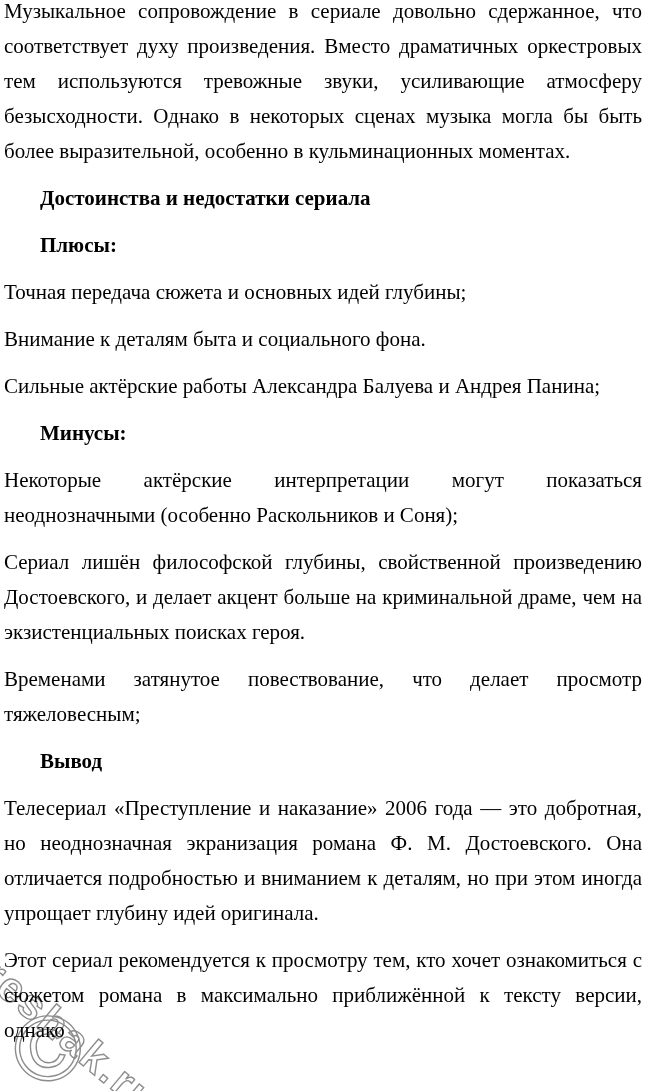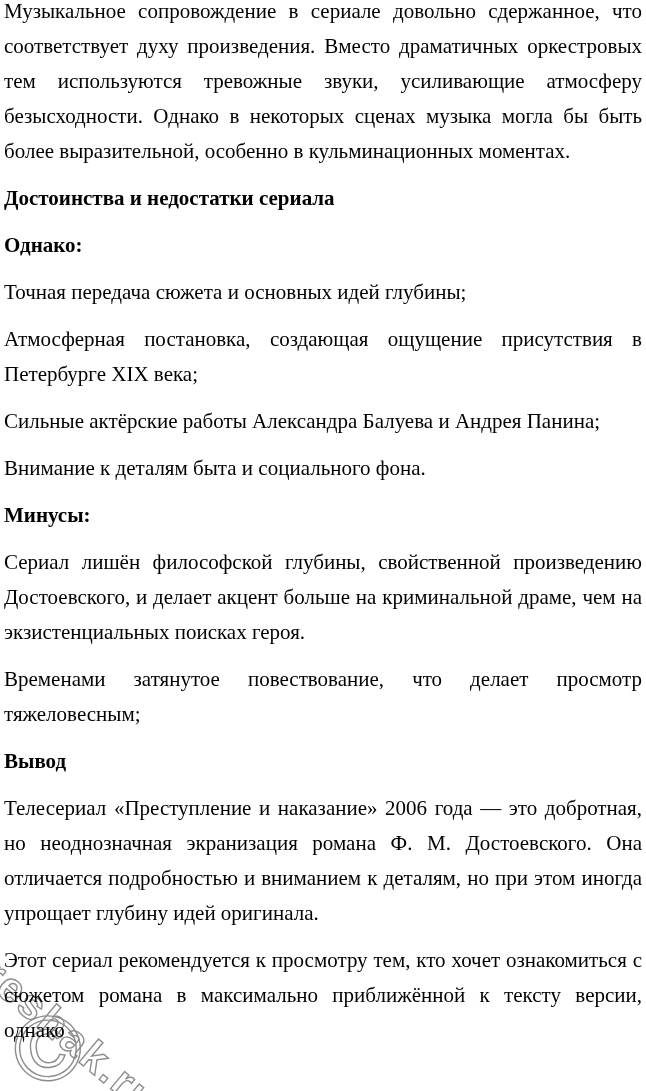--- a/index.html
+++ b/index.html
@@ -26,20 +26,21 @@
     font-size: 21px;
     line-height: 35px;
     text-align: justify;
   }
   .doc-body p.para:first-child {
     margin-top: -6px;
   }
   .doc-body p.heading {
     font-weight: bold;
     text-align: left;
+    margin-left: 36px;
   }
   .doc-body span.italic {
   }
   
   .watermark {
     position: absolute;
     left: 0;
     top: 0;
     width: 100%;
     height: 100%;
@@ -79,26 +80,26 @@
 <main class="page">
 
   <div class="watermark">
     <span class="wm-copy">©</span>
     <span class="wm-text">reshak.ru</span>
   </div>
 
   <div class="doc-body">
       <p class="para"><span>Музыкальное сопровождение в сериале довольно сдержанное, что соответствует духу произведения. Вместо драматичных оркестровых тем используются тревожные звуки, усиливающие атмосферу безысходности. Однако в некоторых сценах музыка могла бы быть более выразительной, особенно в кульминационных моментах.</span></p>
       <p class="para heading"><span>Достоинства и недостатки сериала</span></p>
-      <p class="para heading"><span>Однако:</span></p>
+      <p class="para heading"><span>Плюсы:</span></p>
       <p class="para"><span>Точная передача сюжета и основных идей глубины;</span></p>
-      <p class="para"><span>Атмосферная постановка, создающая ощущение присутствия в Петербурге XIX века;</span></p>
+      <p class="para"><span>Внимание к деталям быта и социального фона.</span></p>
       <p class="para"><span>Сильные актёрские работы Александра Балуева и Андрея Панина;</span></p>
-      <p class="para"><span>Внимание к деталям быта и социального фона.</span></p>
       <p class="para heading"><span>Минусы:</span></p>
+      <p class="para"><span>Некоторые актёрские интерпретации могут показаться неоднозначными (особенно Раскольников и Соня);</span></p>
       <p class="para"><span>Сериал лишён философской глубины, свойственной произведению Достоевского, и делает акцент больше на криминальной драме, чем на экзистенциальных поисках героя.</span></p>
       <p class="para"><span>Временами затянутое повествование, что делает просмотр тяжеловесным;</span></p>
       <p class="para heading"><span>Вывод</span></p>
       <p class="para"><span>Телесериал </span><span class="italic">«Преступление и наказание»</span><span> 2006 года — это добротная, но неоднозначная экранизация романа Ф. М. Достоевского. Она отличается подробностью и вниманием к деталям, но при этом иногда упрощает глубину идей оригинала.</span></p>
       <p class="para"><span>Этот сериал рекомендуется к просмотру тем, кто хочет ознакомиться с сюжетом романа в максимально приближённой к тексту версии, однако</span></p>
     </div>
 
 </main>
 
 </body></html>

